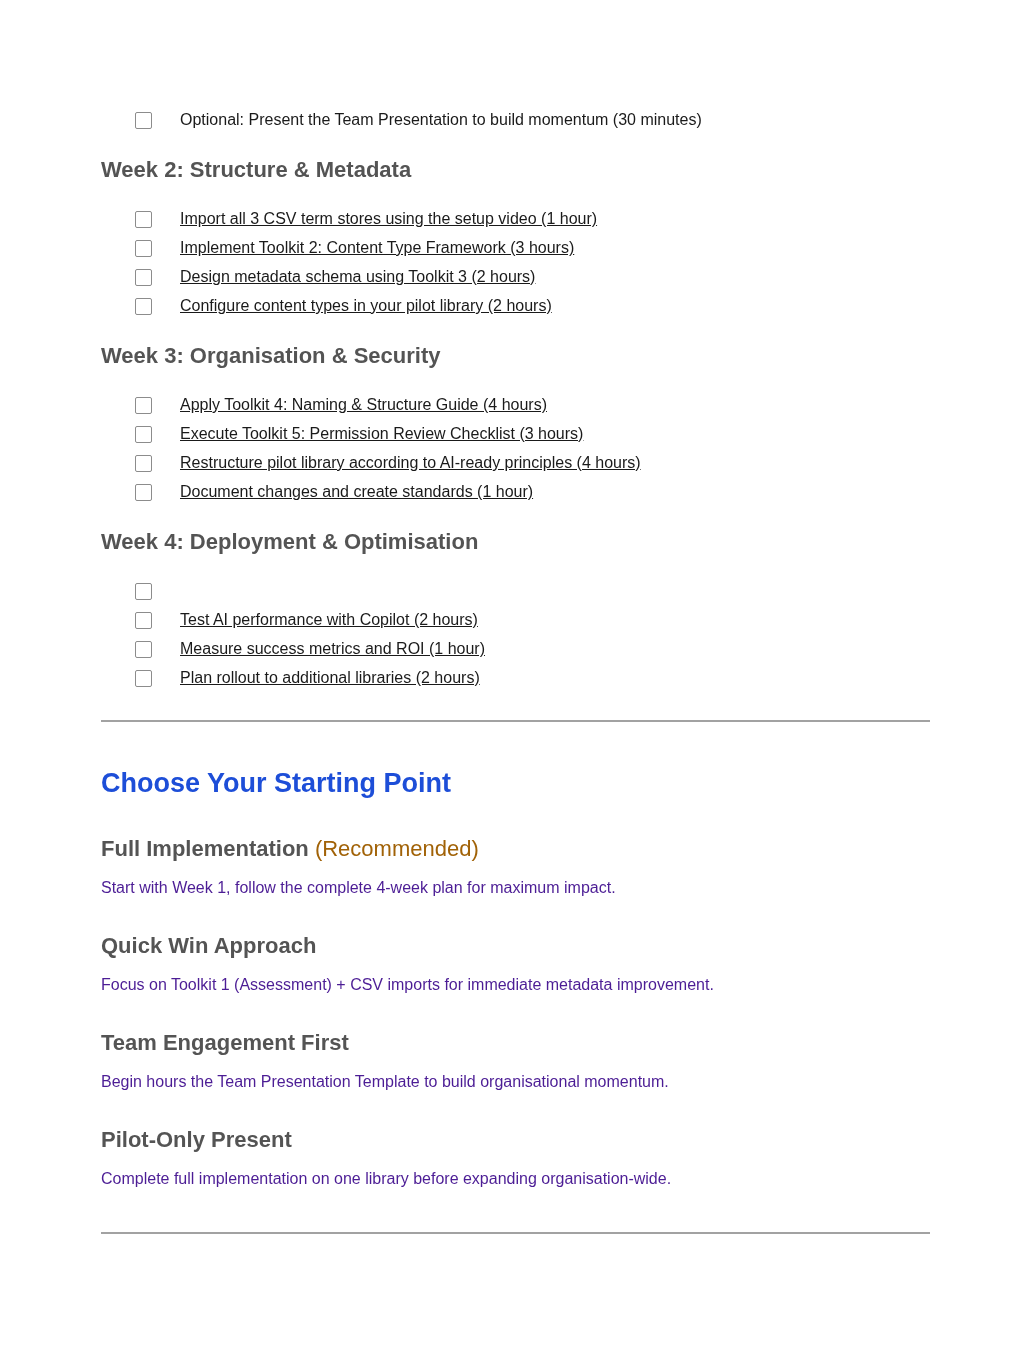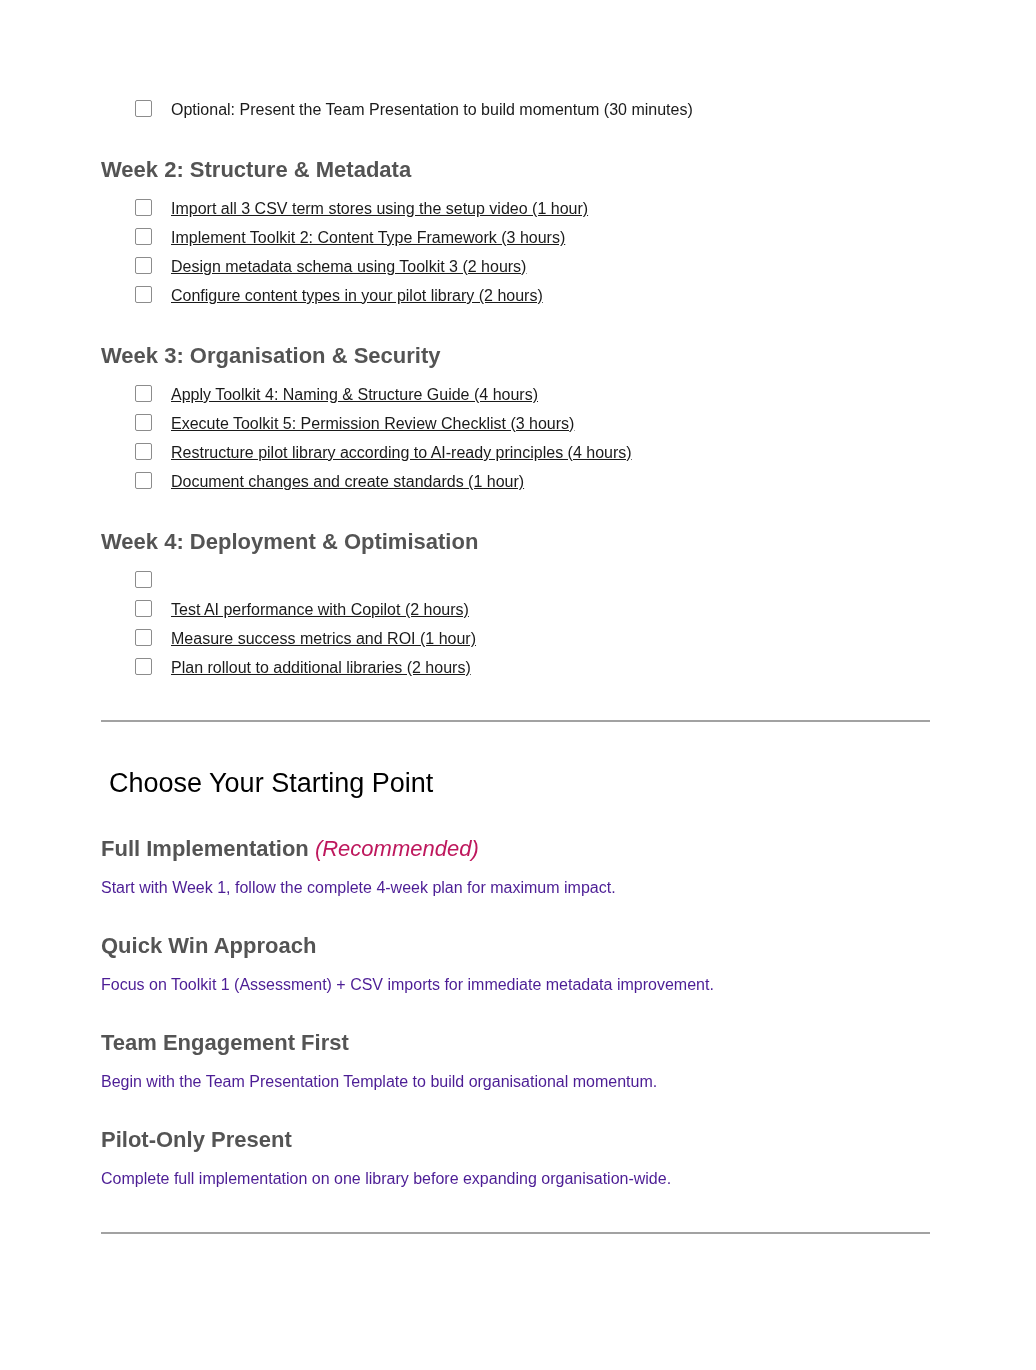--- a/index.html
+++ b/index.html
@@ -17,23 +17,23 @@
   }
   .content {
     padding: 0 106px 0 101px;
   }
   
   .checklist {
     padding-left: 34px;
   }
   .check-row {
     display: flex;
-    align-items: flex-start;
+    align-items: flex-end;
     height: 29px;
-    gap: 19px;
+    gap: 28px;
   }
   .checkbox {
     width: 17px;
     height: 17px;
     box-sizing: border-box;
     border: 1.5px solid #8c8c8c;
     border-radius: 2px;
     background: #ffffff;
     flex: 0 0 auto;
   }
@@ -58,35 +58,34 @@
     margin: 28px 0 0 0;
   }
   hr.rule {
     border: none;
     border-top: 2px solid #a2a2a2;
     margin: 33px 0 0 0;
   }
   h1.section-title {
     font-size: 27px;
     line-height: 33px;
-    font-weight: 400;
-    color: #000000;
-    margin: 45px 0 0 8px;
+    font-weight: 700;
+    color: #1d4ed8;
+    margin: 45px 0 0 0;
   }
   .option-title {
     font-size: 22px;
     line-height: 26px;
     font-weight: 700;
     color: #545454;
     margin: 36px 0 0 0;
   }
   .option-title .suffix {
     font-weight: 400;
-    color: #be185d;
-    font-style: italic;
+    color: #a16207;
   }
   .option-desc {
     font-size: 16px;
     line-height: 19px;
     color: #4c1d95;
     margin: 16px 0 0 0;
   }
 </style>
 </head>
 <body>
@@ -163,20 +162,20 @@
 
   <h1 class="section-title">Choose Your Starting Point</h1>
 
   <h2 class="option-title"><span>Full Implementation</span><span class="suffix"> (Recommended)</span></h2>
   <p class="option-desc">Start with Week 1, follow the complete 4-week plan for maximum impact.</p>
 
   <h2 class="option-title"><span>Quick Win Approach</span><span class="suffix"></span></h2>
   <p class="option-desc">Focus on Toolkit 1 (Assessment) + CSV imports for immediate metadata improvement.</p>
 
   <h2 class="option-title"><span>Team Engagement First</span><span class="suffix"></span></h2>
-  <p class="option-desc">Begin with the Team Presentation Template to build organisational momentum.</p>
+  <p class="option-desc">Begin hours the Team Presentation Template to build organisational momentum.</p>
 
   <h2 class="option-title"><span>Pilot-Only Present</span><span class="suffix"></span></h2>
   <p class="option-desc">Complete full implementation on one library before expanding organisation-wide.</p>
 
   <hr class="rule" style="margin-top:44px;">
 
 </div>
 
 </body></html>

